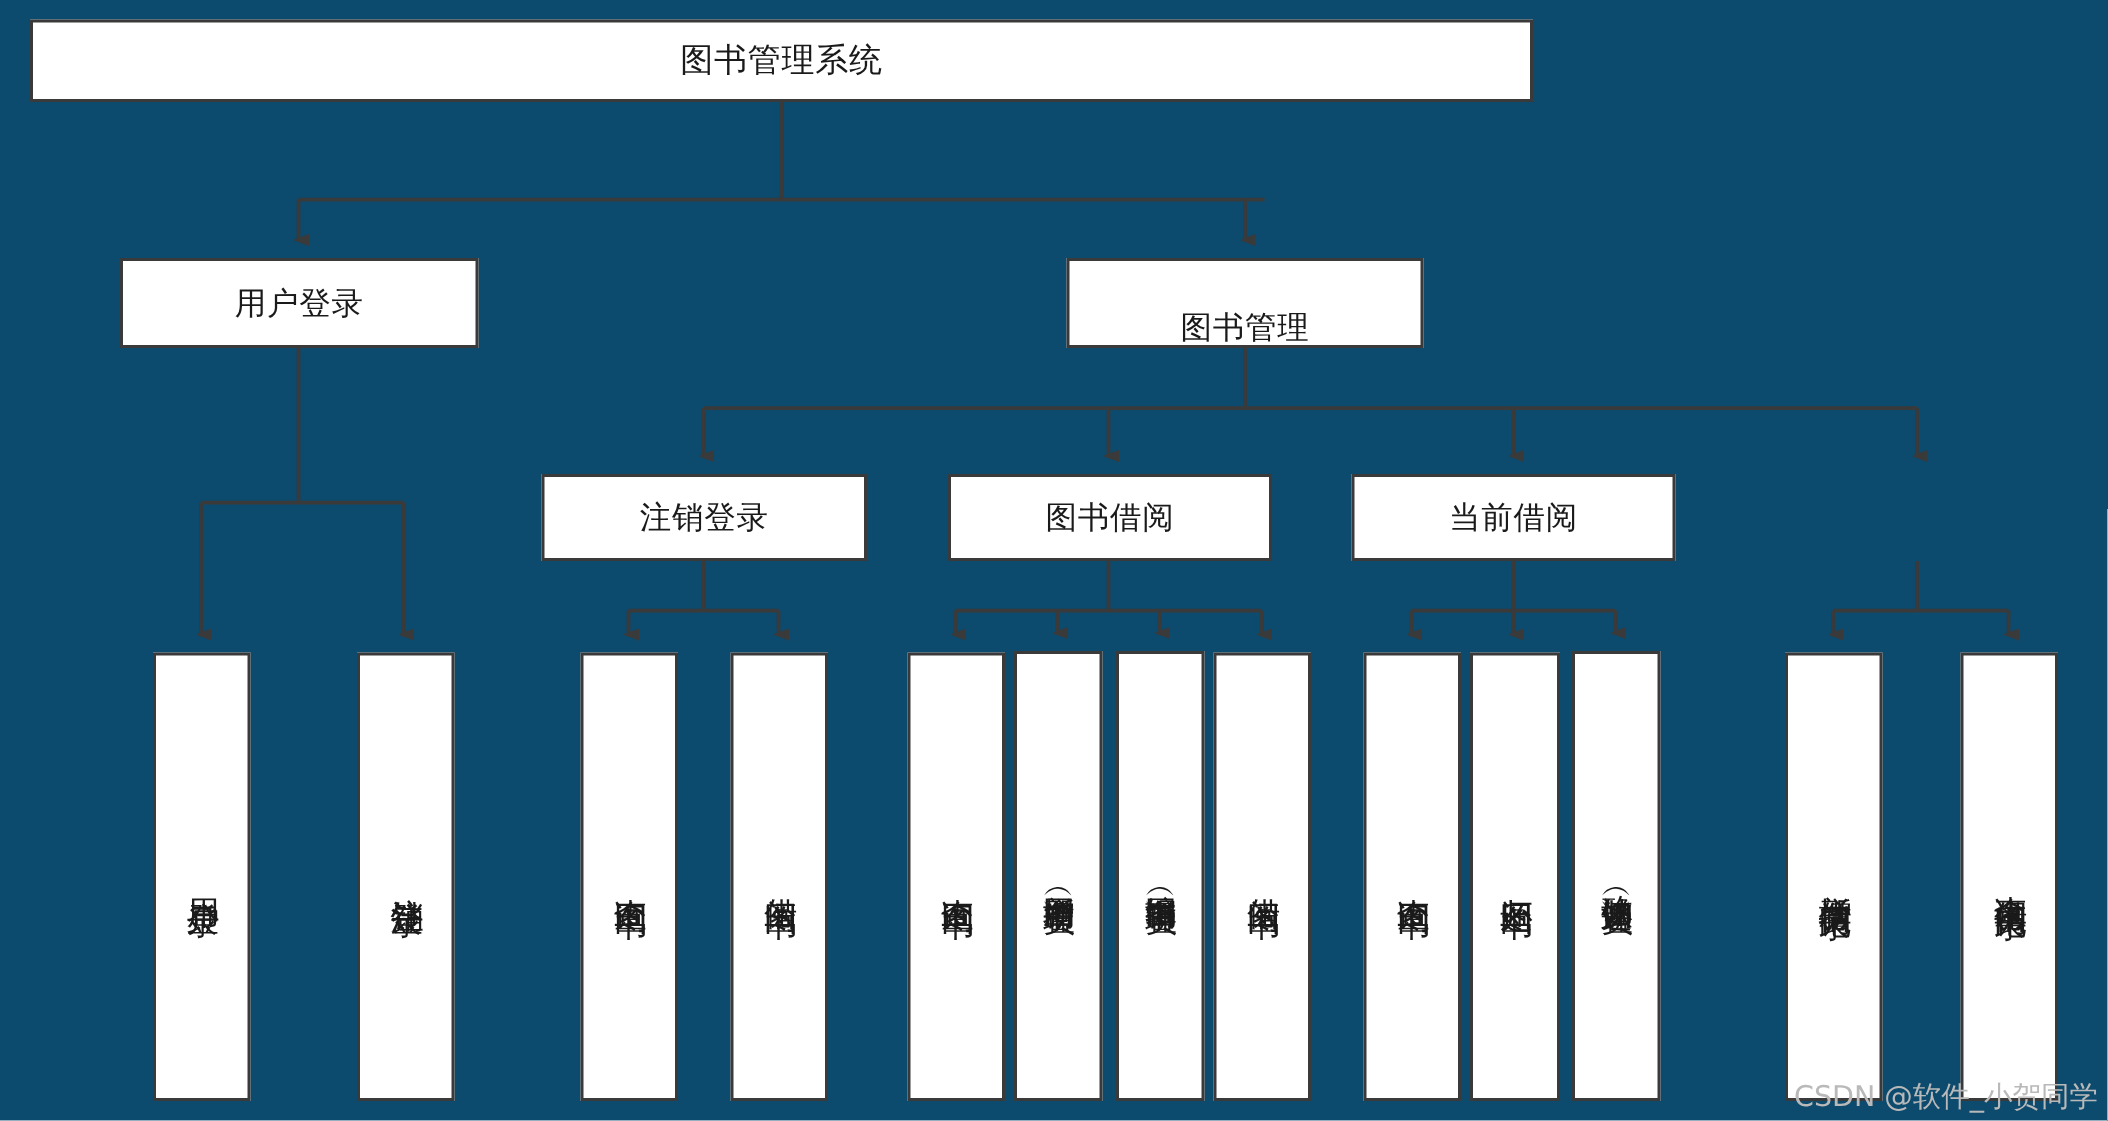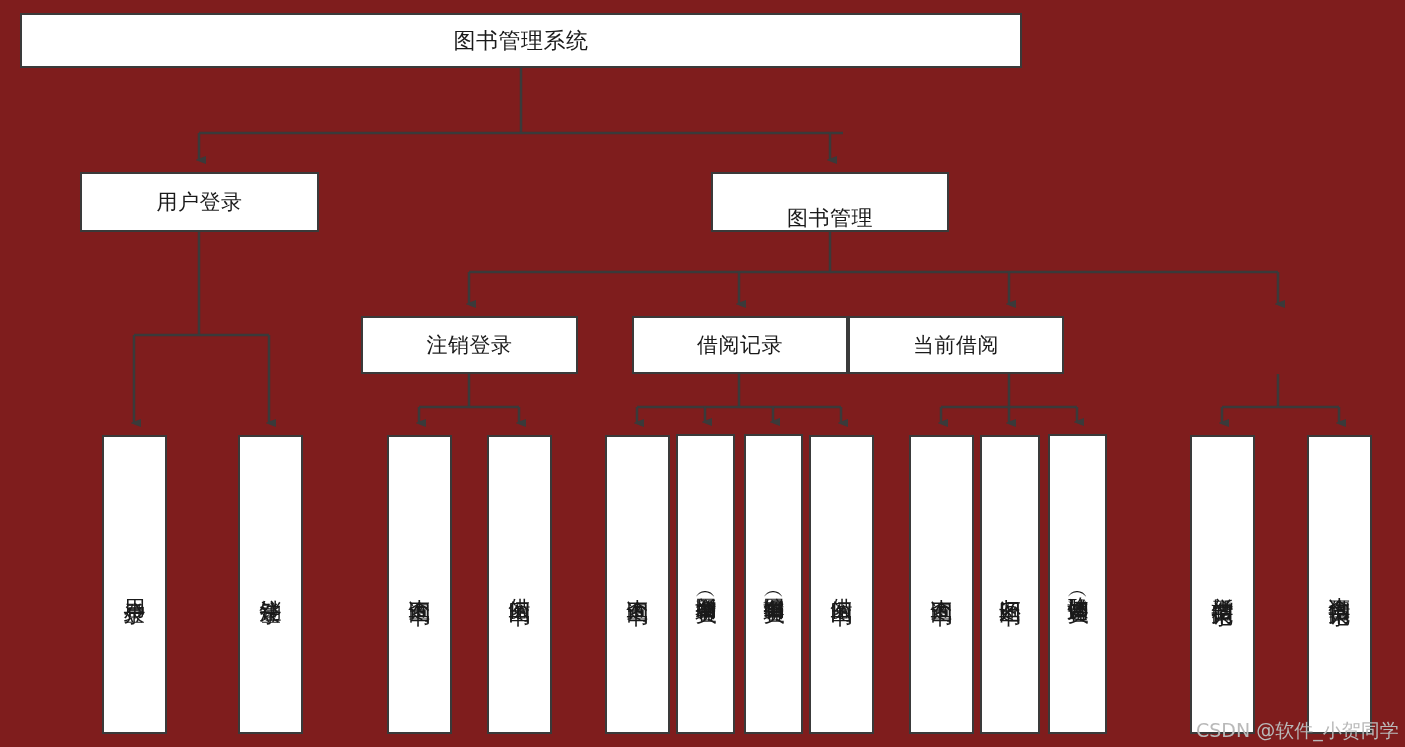--- a/index.html
+++ b/index.html
@@ -7,21 +7,21 @@
     padding: 0;
     background: #ffffff;
   }
   body {
     font-family: "DejaVu Sans", "Liberation Sans", sans-serif;
   }
   #canvas {
     position: relative;
     width: 1405px;
     height: 747px;
-    background: #7f1d1d;
+    background: #0c4a6e;
     overflow: hidden;
   }
   svg.links {
     position: absolute;
     left: 0;
     top: 0;
     width: 1405px;
     height: 747px;
     pointer-events: none;
   }
@@ -135,23 +135,23 @@
     <span class="lbl">用户登录</span>
   </div>
   <div class="node horiz" style="left:711px; top:172px; width:238px; height:60px;align-items:flex-end;">
     <span class="lbl">图书管理</span>
   </div>
 
   <div class="node horiz" style="left:361px; top:316px; width:217px; height:58px;">
     <span class="lbl">注销登录</span>
   </div>
   <div class="node horiz" style="left:632px; top:316px; width:216px; height:58px;">
-    <span class="lbl">借阅记录</span>
+    <span class="lbl">图书借阅</span>
   </div>
-  <div class="node horiz" style="left:848px; top:316px; width:216px; height:58px;">
+  <div class="node horiz" style="left:901px; top:316px; width:216px; height:58px;">
     <span class="lbl">当前借阅</span>
   </div>
 
   <div class="node vert" style="left:102px; top:435px; width:65px; height:299px;">
     <span class="lbl">用户登录</span>
   </div>
   <div class="node vert" style="left:238px; top:435px; width:65px; height:299px;">
     <span class="lbl">注销登录</span>
   </div>
 

